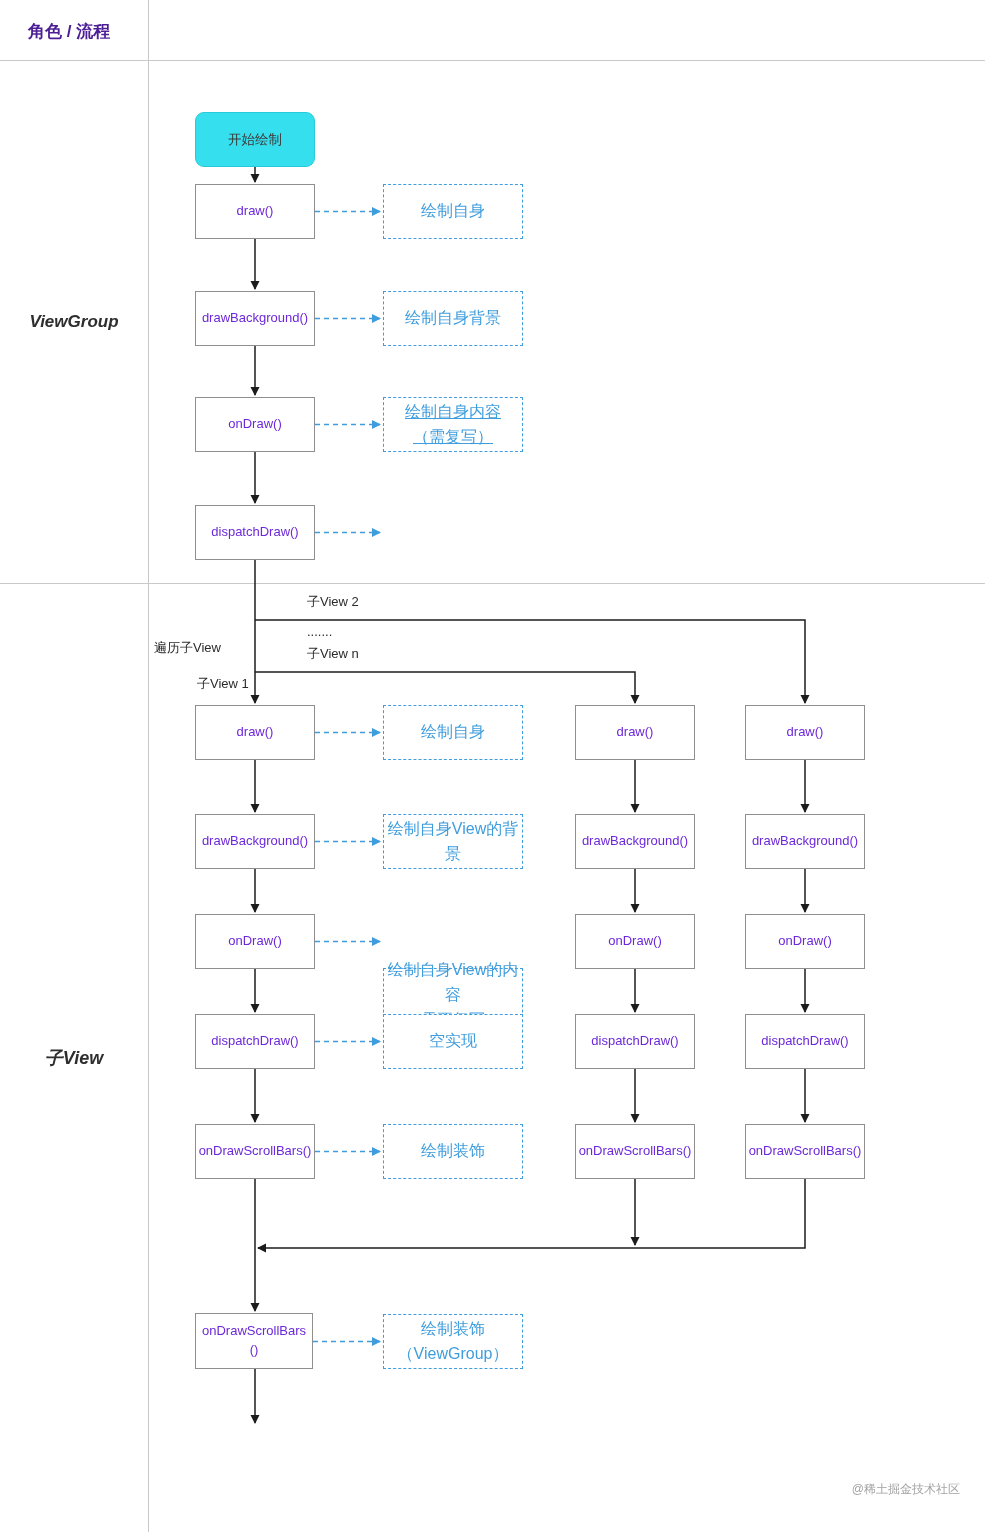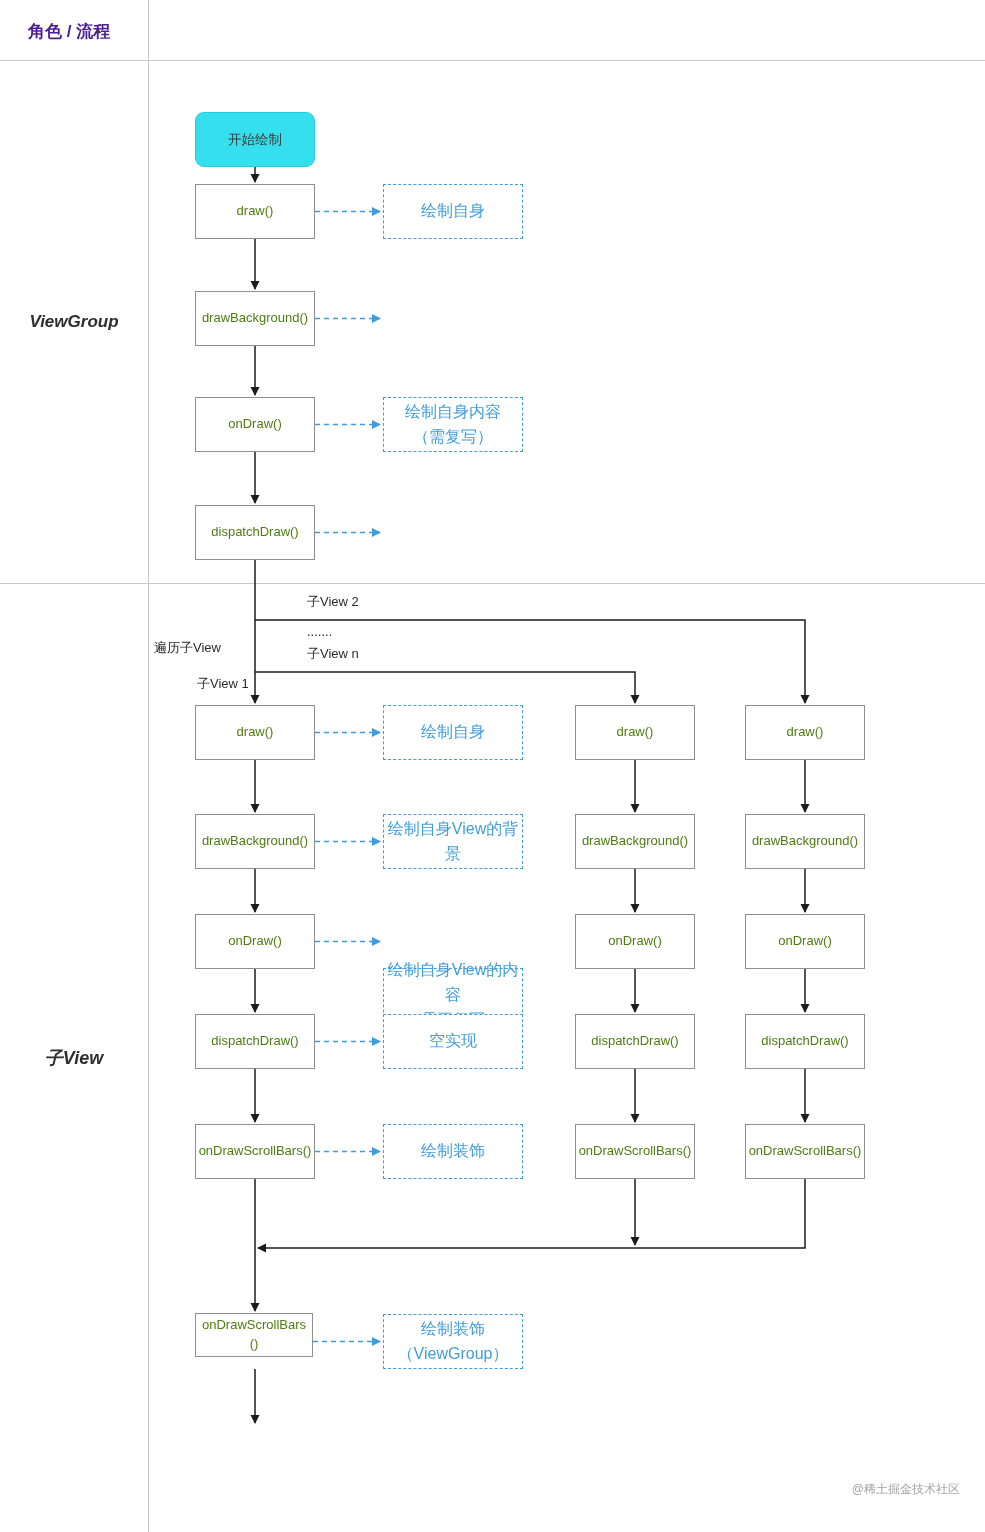--- a/index.html
+++ b/index.html
@@ -2,21 +2,21 @@
 <html><head>
 <meta charset="utf-8">
 <style>
   * { margin:0; padding:0; box-sizing:border-box; }
   html,body { background:#ffffff; }
   body { font-family:"Liberation Sans","DejaVu Sans",sans-serif; }
   .canvas { position:relative; width:985px; height:1532px; background:#fff; overflow:hidden; }
   .layer { position:absolute; top:0; left:0; }
   .node {
     position:absolute; display:flex; align-items:center; justify-content:center;
-    text-align:center; background:#fff; border:1px solid #8f8f8f; color:#4d7c0f;
+    text-align:center; background:#fff; border:1px solid #8f8f8f; color:#6d28d9;
     font-size:13px; line-height:1.45; white-space:pre-line;
   }
   .node-cyan {
     background:#35dfee; border:1px solid #27c9da; border-radius:9px;
     color:#3b3b3b; font-size:13.5px;margin-top:36px;
   }
   .note {
     position:absolute; display:flex; align-items:center; justify-content:center;
     text-align:center; background:#fff; border:1px dashed #3f9ddd; color:#3f9ddd;
     font-size:16px; line-height:1.55; white-space:pre-line;
@@ -96,23 +96,24 @@
   <div class="corner-label">角色 / 流程</div>
   <div class="role-label role-vg">ViewGroup</div>
   <div class="role-label role-cv">子View</div>
 
   <div class="node node-cyan" style="left:195px;top:76px;width:120px;height:55px;">开始绘制</div>
 
   <div class="node" style="left:195px;top:184px;width:120px;height:55px;">draw()</div>
   <div class="note" style="left:383px;top:184px;width:140px;height:55px;">绘制自身</div>
 
   <div class="node" style="left:195px;top:291px;width:120px;height:55px;">drawBackground()</div>
+  <div class="note" style="left:383px;top:291px;width:140px;height:55px;">绘制自身背景</div>
 
   <div class="node" style="left:195px;top:397px;width:120px;height:55px;">onDraw()</div>
-  <div class="note" style="left:383px;top:397px;width:140px;height:55px;">绘制自身内容
+  <div class="note" style="left:383px;top:397px;width:140px;height:55px;text-decoration:underline;">绘制自身内容
 （需复写）</div>
 
   <div class="node" style="left:195px;top:505px;width:120px;height:55px;">dispatchDraw()</div>
 
   <div class="flowlabel" style="left:154px;top:593px;margin-top:46px;">遍历子View</div>
   <div class="flowlabel" style="left:307px;top:593px;">子View 2</div>
   <div class="flowlabel" style="left:307px;top:624px;">.......</div>
   <div class="flowlabel" style="left:307px;top:645px;">子View n</div>
   <div class="flowlabel" style="left:197px;top:675px;">子View 1</div>
 
@@ -137,21 +138,21 @@
   <div class="node" style="left:575px;top:914px;width:120px;height:55px;">onDraw()</div>
   <div class="node" style="left:575px;top:1014px;width:120px;height:55px;">dispatchDraw()</div>
   <div class="node" style="left:575px;top:1124px;width:120px;height:55px;">onDrawScrollBars()</div>
 
   <div class="node" style="left:745px;top:705px;width:120px;height:55px;">draw()</div>
   <div class="node" style="left:745px;top:814px;width:120px;height:55px;">drawBackground()</div>
   <div class="node" style="left:745px;top:914px;width:120px;height:55px;">onDraw()</div>
   <div class="node" style="left:745px;top:1014px;width:120px;height:55px;">dispatchDraw()</div>
   <div class="node" style="left:745px;top:1124px;width:120px;height:55px;">onDrawScrollBars()</div>
 
-  <div class="node" style="left:195px;top:1313px;width:118px;height:44px;">onDrawScrollBars
+  <div class="node" style="left:195px;top:1313px;width:118px;height:56px;">onDrawScrollBars
 ()</div>
   <div class="note" style="left:383px;top:1314px;width:140px;height:55px;">绘制装饰
 （ViewGroup）</div>
 
 
   <div class="watermark">@稀土掘金技术社区</div>
 
 </div>
 
 </body></html>

